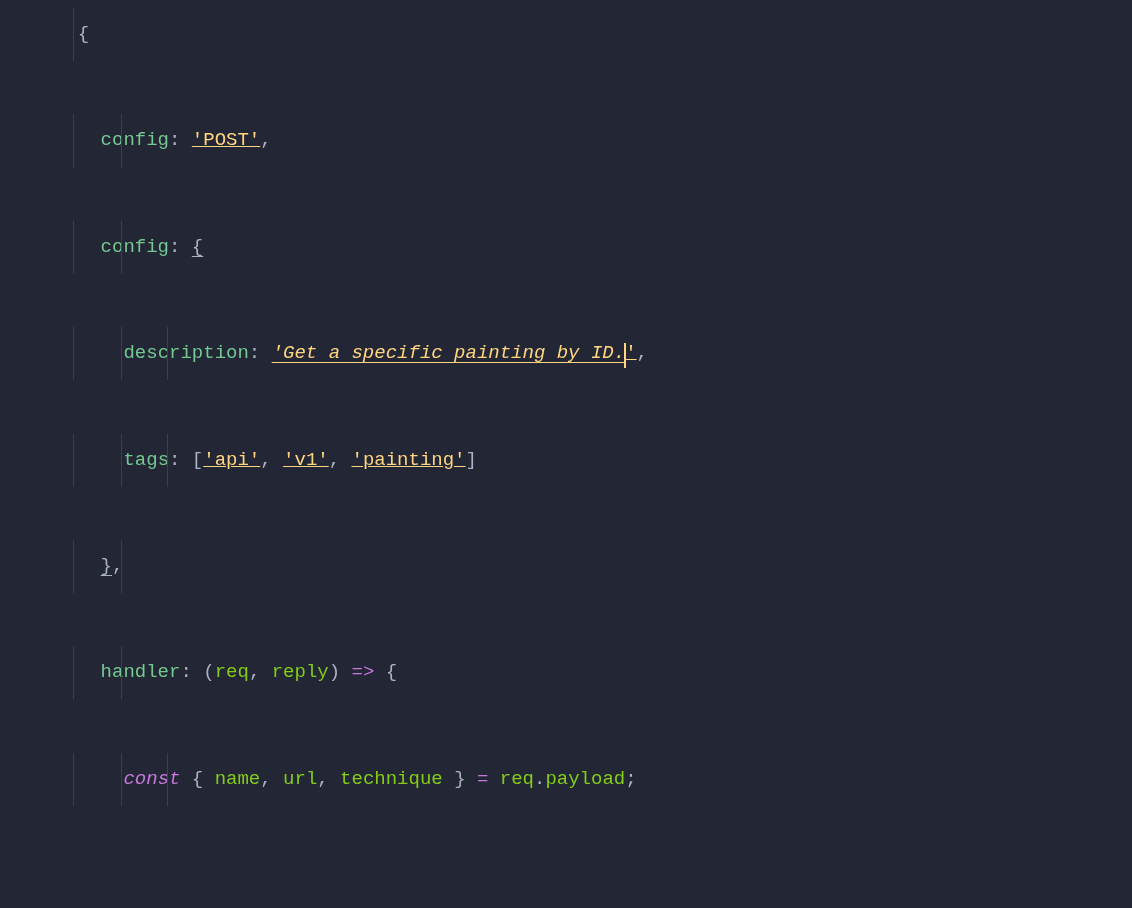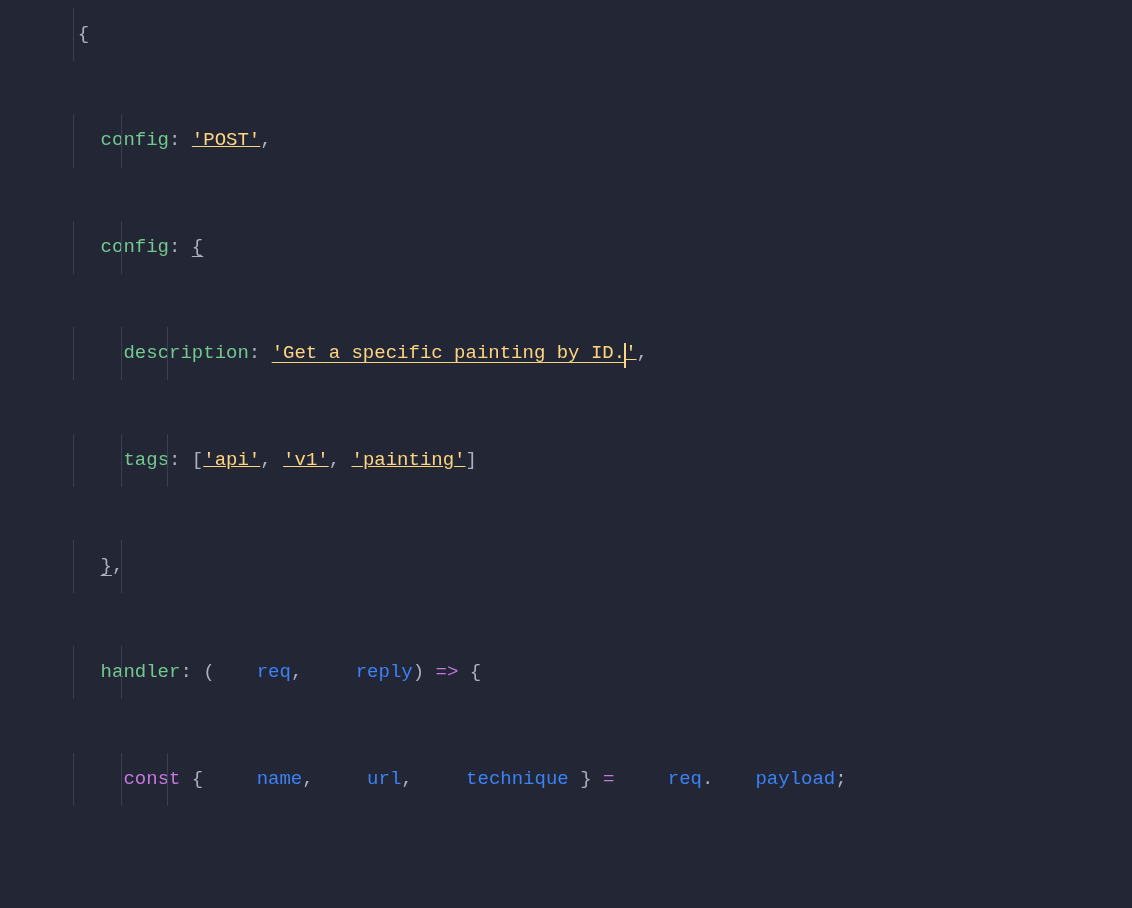--- a/index.html
+++ b/index.html
@@ -18,23 +18,23 @@
       overflow: hidden;
       padding-left: 55px;
       padding-top: 8px;
     }
     pre {
       font-family: inherit;
     }
     .tok-prop { color: #73c990; }
     .tok-punc { color: #abb2bf; }
     .tok-str { color: #ffd580; text-decoration: underline; }
-    .tok-kw { color: #c678dd; }
+    .tok-kw { color: #c678dd; font-style: italic; }
     .tok-arrow { color: #c678dd; }
-    .tok-default { color: #3b82f6; margin-left: 42px; }
+    .tok-default { color: #84cc16; }
     .line { white-space: pre; position:relative; }
     .guide {
       position:absolute;
       top:0;bottom:0;
       width:1px;
       background:#3a3f52;
     }
     .cursor {
       display:inline-block;
       width:2px;
@@ -50,20 +50,21 @@
       text-decoration: underline;
       text-decoration-color:#abb2bf;
       text-decoration-thickness:1px;
       text-underline-offset:4px;
     }
     .quote-highlight {
       text-decoration: underline;
       text-decoration-color:#ffd580;
       text-decoration-thickness:1px;
       text-underline-offset:4px;
+      font-style:italic;
     }
   </style>
 </head>
 <body>
 
 <pre><div class="line"><span class="guide" style="left:18px"></span><span class="tok-punc">  {</span></div>
 <div class="line"><span class="guide" style="left:18px"></span><span class="guide" style="left:66px"></span><span class="tok-prop">    </span><span class="tok-prop">config</span><span class="tok-punc">: </span><span class="tok-str">'POST'</span><span class="tok-punc">,</span></div>
 <div class="line"><span class="guide" style="left:18px"></span><span class="guide" style="left:66px"></span><span class="tok-prop">    </span><span class="tok-prop">config</span><span class="tok-punc">: </span><span class="tok-punc brace-highlight">{</span></div>
 <div class="line"><span class="guide" style="left:18px"></span><span class="guide" style="left:66px"></span><span class="guide" style="left:112px"></span><span class="tok-prop">      </span><span class="tok-prop">description</span><span class="tok-punc">: </span><span class="tok-str quote-highlight">'Get a specific painting by ID.</span><span class="cursor"></span><span class="tok-str">'</span><span class="tok-punc">,</span></div>
 <div class="line"><span class="guide" style="left:18px"></span><span class="guide" style="left:66px"></span><span class="guide" style="left:112px"></span><span class="tok-prop">      </span><span class="tok-prop">tags</span><span class="tok-punc">: [</span><span class="tok-str">'api'</span><span class="tok-punc">, </span><span class="tok-str">'v1'</span><span class="tok-punc">, </span><span class="tok-str">'painting'</span><span class="tok-punc">]</span></div>

